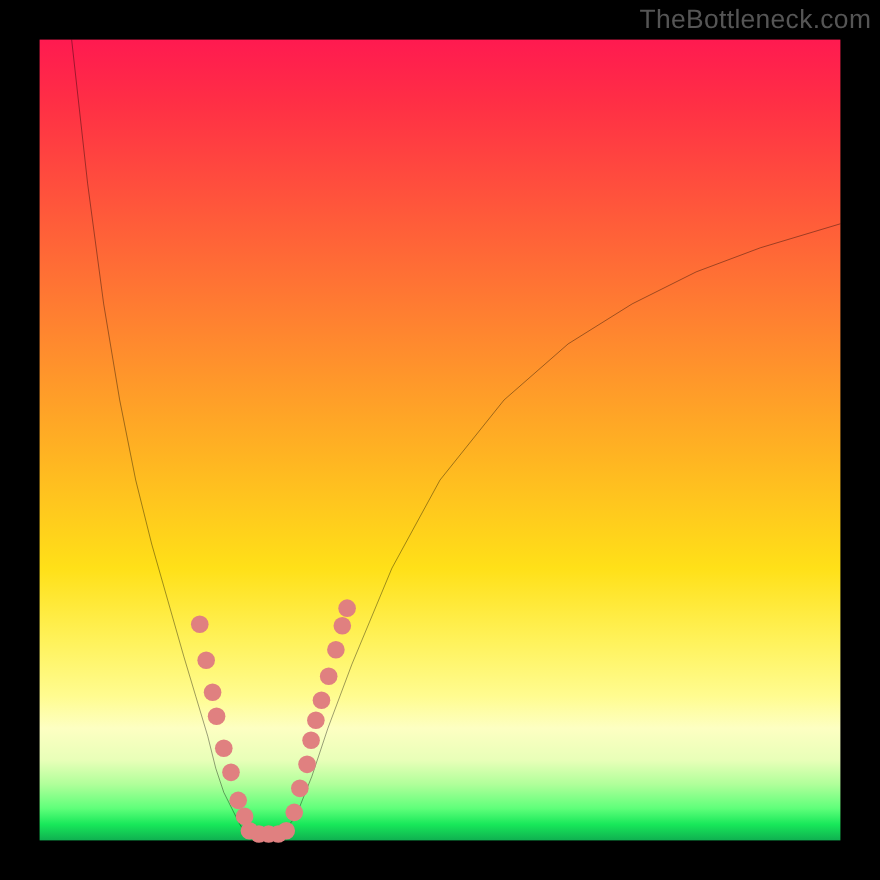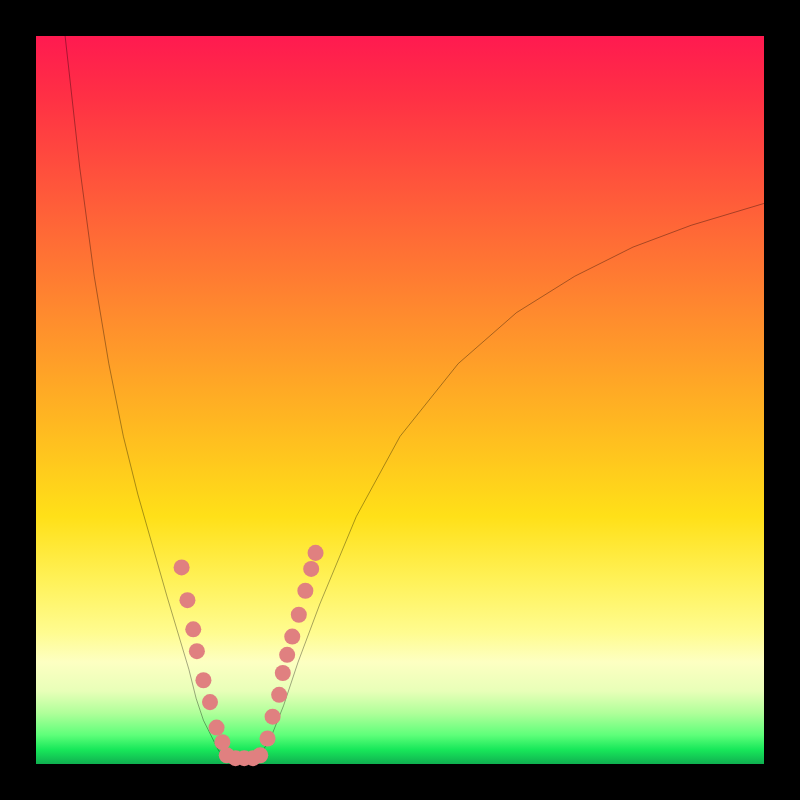--- a/index.html
+++ b/index.html
@@ -90,13 +90,14 @@
           <circle cx="33.900" cy="87.500" r="1.1" fill="#e08080"></circle>
           <circle cx="34.500" cy="85.000" r="1.1" fill="#e08080"></circle>
           <circle cx="35.200" cy="82.500" r="1.1" fill="#e08080"></circle>
           <circle cx="36.100" cy="79.500" r="1.1" fill="#e08080"></circle>
           <circle cx="37.000" cy="76.200" r="1.1" fill="#e08080"></circle>
           <circle cx="37.800" cy="73.200" r="1.1" fill="#e08080"></circle>
           <circle cx="38.400" cy="71.000" r="1.1" fill="#e08080"></circle>
         </g>
     </svg>
   </div>
+  <div class="watermark">TheBottleneck.com</div>
 </div>
 
 </body></html>

